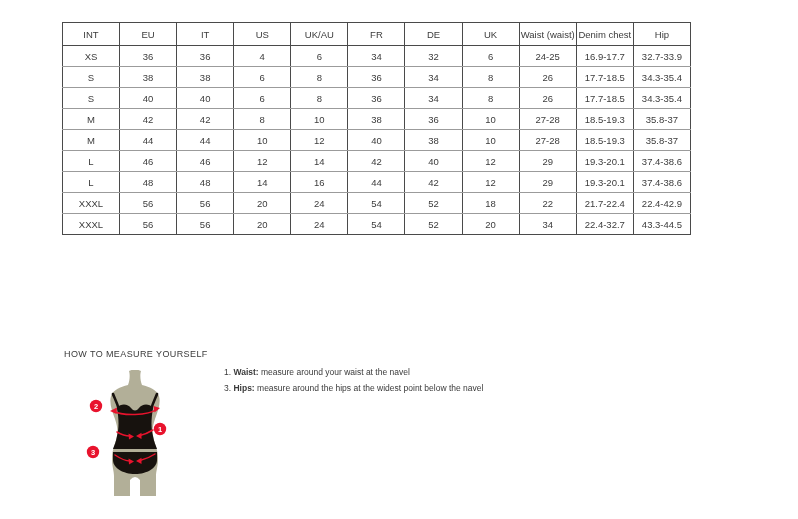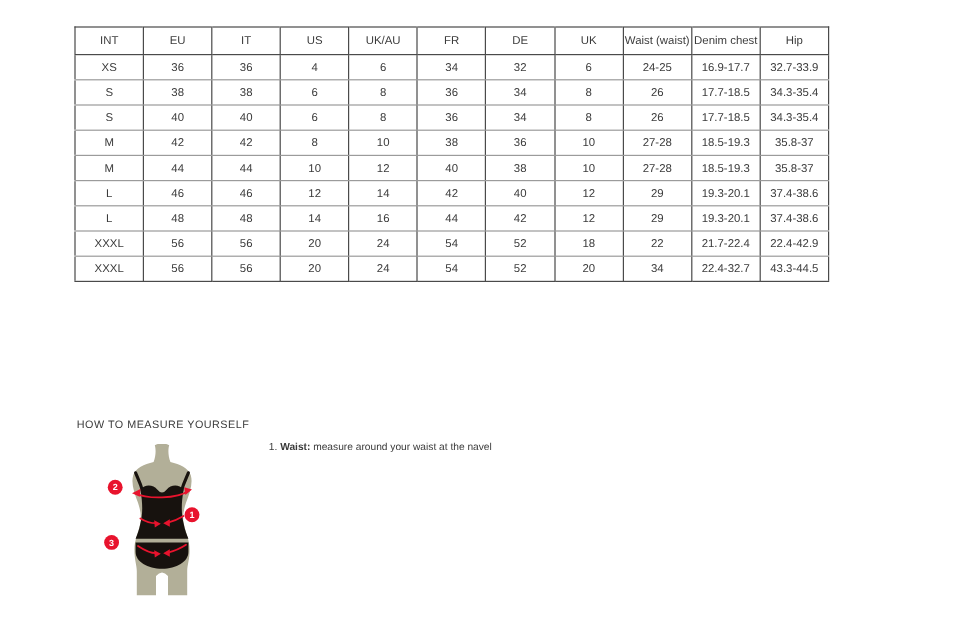--- a/index.html
+++ b/index.html
@@ -256,13 +256,14 @@
     <text class="badge-num" x="12" y="38.7">2</text>
     <circle class="badge" cx="76" cy="59" r="6.2"></circle>
     <text class="badge-num" x="76" y="61.7">1</text>
     <circle class="badge" cx="9" cy="82" r="6.2"></circle>
     <text class="badge-num" x="9" y="84.7">3</text>
   </svg>
 </div>
 
 <div class="steps">
   <div class="step"><span>1. </span><b>Waist:</b><span> measure around your waist at the navel</span></div>
+  <div class="step"><span>3. </span><b>Hips:</b><span> measure around the hips at the widest point below the navel</span></div>
 </div>
 
 </body></html>

